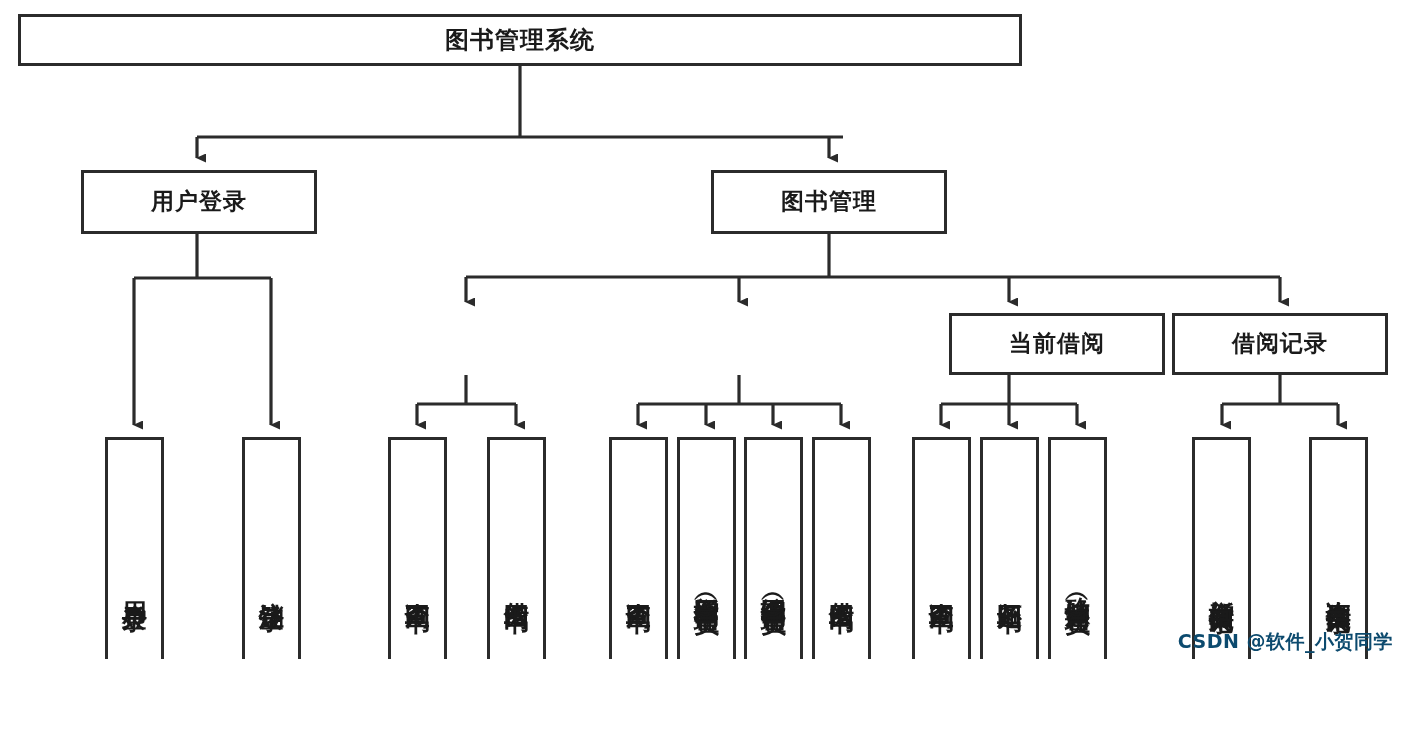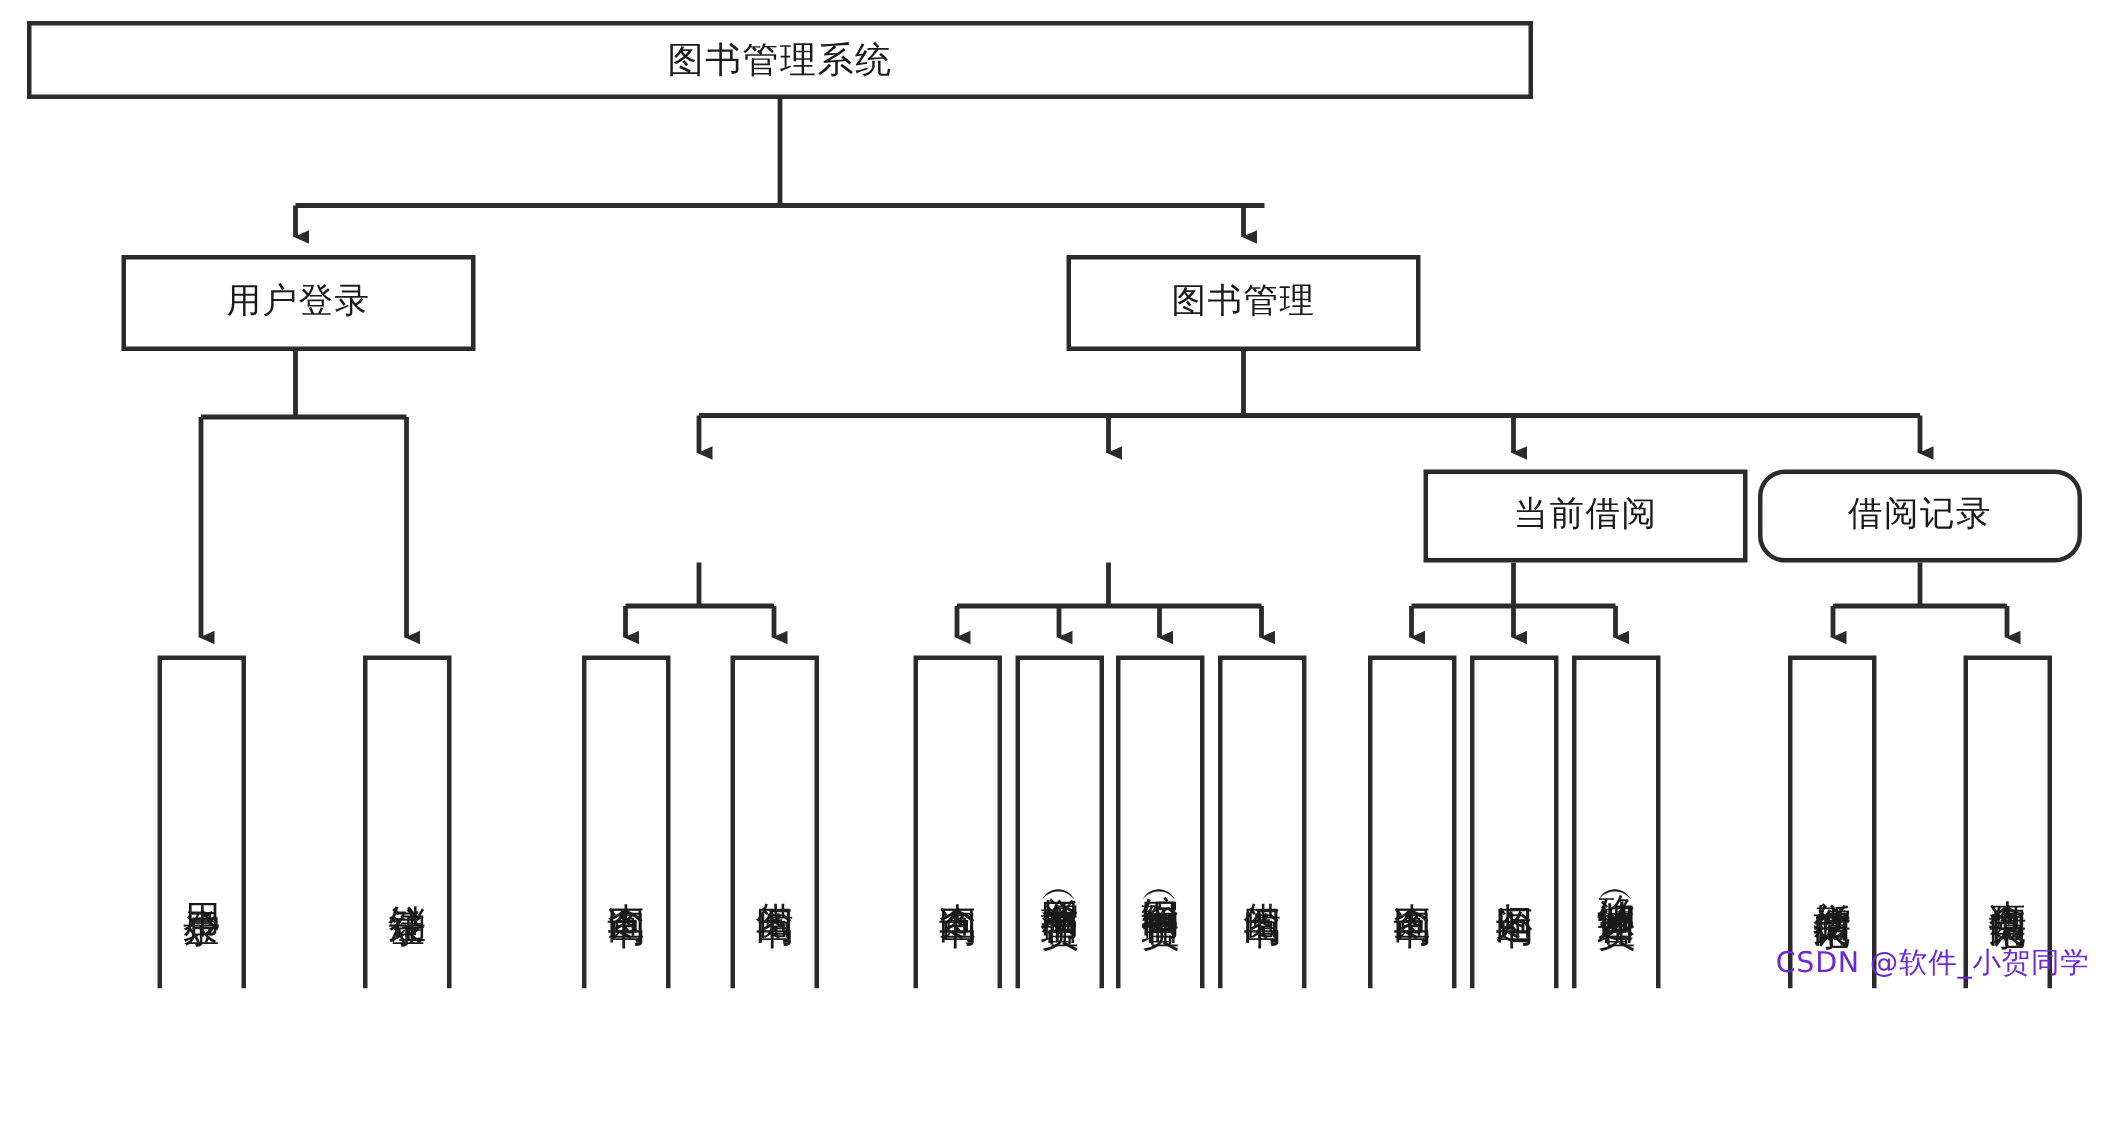--- a/index.html
+++ b/index.html
@@ -9,20 +9,21 @@
   }
   body {
     font-family: "DejaVu Sans", "Liberation Sans", sans-serif;
   }
   #canvas {
     position: relative;
     width: 1405px;
     height: 659px;
     background: #ffffff;
     overflow: hidden;
+    font-weight: bold;
   }
   
   .node {
     position: absolute;
     box-sizing: border-box;
     border: 3px solid #2b2b2b;
     background: #ffffff;
     color: #1a1a1a;
     display: flex;
     align-items: center;
@@ -62,21 +63,21 @@
     width: 1405px;
     height: 747px;
     pointer-events: none;
   }
   
   #watermark {
     position: absolute;
     right: 12px;
     bottom: 4px;
     font-size: 19px;
-    color: #6d28d9;
+    color: #0c4a6e;
     letter-spacing: 0.5px;
     white-space: nowrap;
     font-family: "DejaVu Sans", "Liberation Sans", sans-serif;
     margin-left: 40px;
   }
 </style>
 </head>
 <body>
 
 <div id="canvas">
@@ -134,21 +135,21 @@
   <div class="node horiz root" style="left:18px; top:14px; width:1004px; height:52px;">图书管理系统</div>
 
   <div class="node horiz" style="left:81px; top:170px; width:236px; height:64px;">用户登录</div>
 
   <div class="node horiz" style="left:711px; top:170px; width:236px; height:64px;">图书管理</div>
 
 
 
   <div class="node horiz" style="left:949px; top:313px; width:216px; height:62px;">当前借阅</div>
 
-  <div class="node horiz" style="left:1172px; top:313px; width:216px; height:62px;border-radius:18px;">借阅记录</div>
+  <div class="node horiz" style="left:1172px; top:313px; width:216px; height:62px;">借阅记录</div>
 
   <div class="node vert" style="left:105px; top:437px; width:59px; height:298px;">
     <span class="vtext">用户登录</span>
   </div>
 
   <div class="node vert" style="left:242px; top:437px; width:59px; height:298px;">
     <span class="vtext">注销登录</span>
   </div>
 
   <div class="node vert" style="left:388px; top:437px; width:59px; height:298px;">

